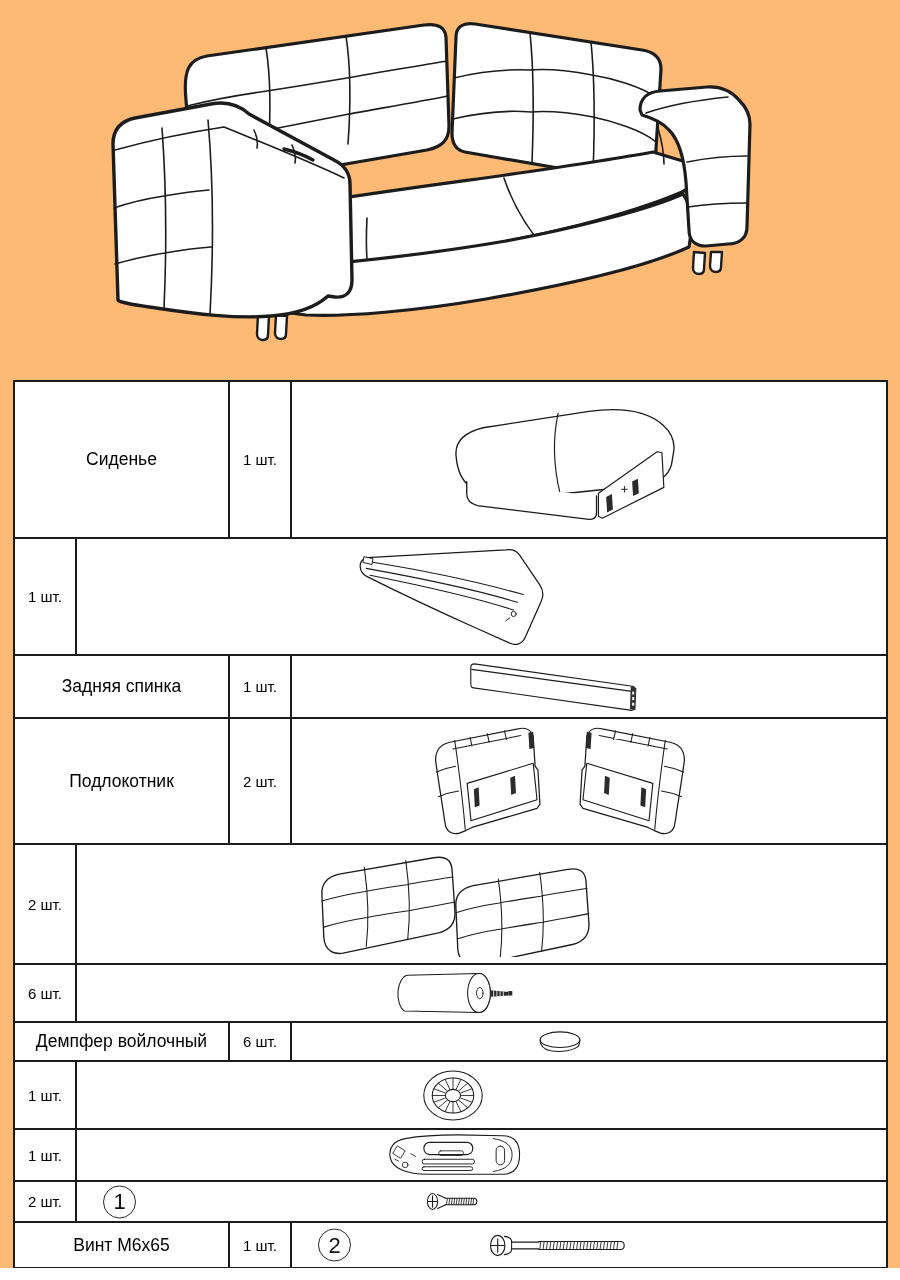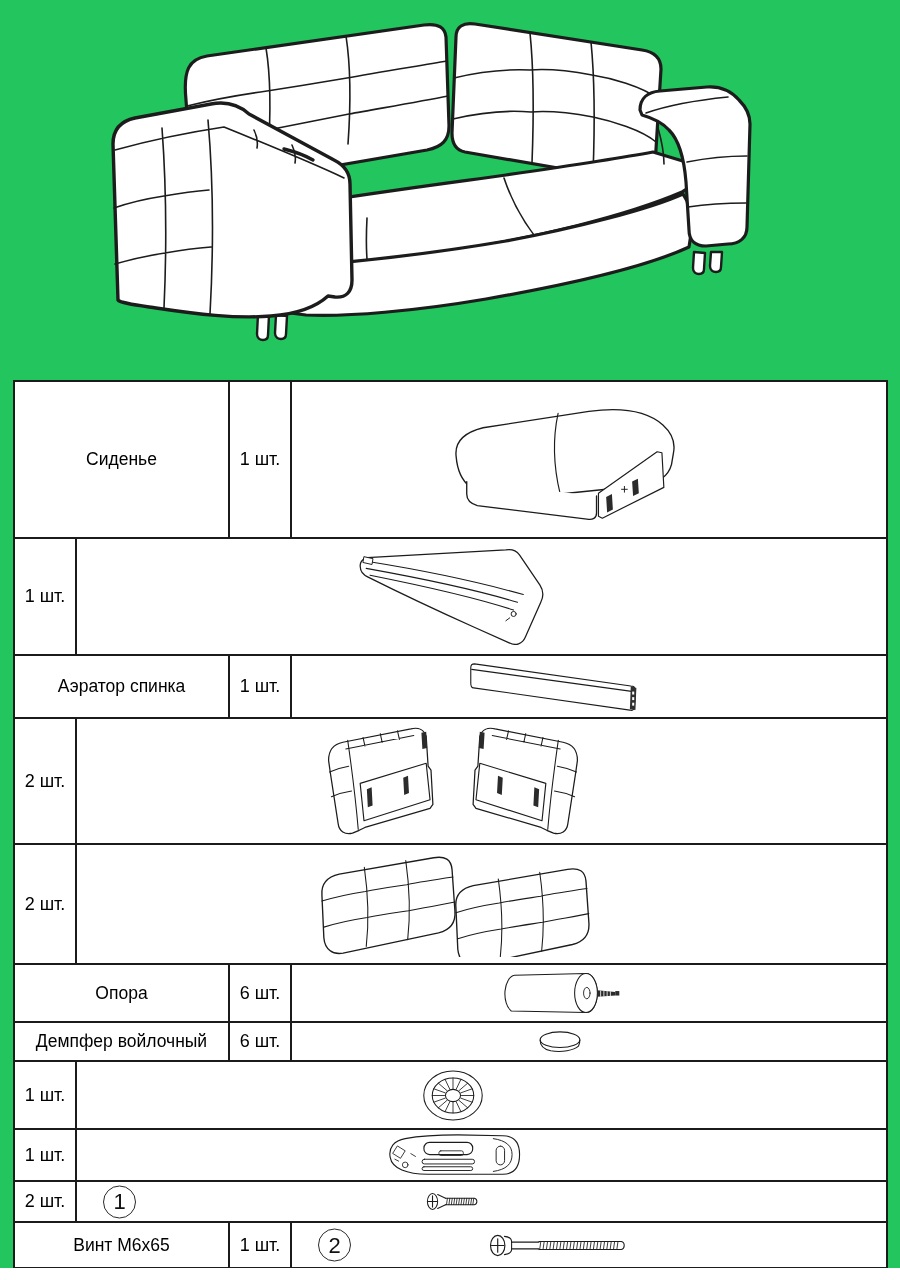--- a/index.html
+++ b/index.html
@@ -1,24 +1,24 @@
 <!DOCTYPE html>
 <html><head>
 <meta charset="utf-8">
 <style>
   html,body{margin:0;padding:0;background:#ffffff;}
   body{width:900px;height:1280px;font-family:"Liberation Sans",sans-serif;color:#000;}
-  .page{position:relative;width:900px;height:1268px;background:#22c55e;overflow:hidden;}
+  .page{position:relative;width:900px;height:1268px;background:#fdba74;overflow:hidden;}
   .sofa-figure{position:absolute;left:106px;top:2px;width:660px;height:362px;}
   .parts-table{position:absolute;left:13px;top:380px;width:875px;border:2px solid #1b1b1b;box-sizing:border-box;background:#fff;}
   .row{display:flex;border-bottom:2px solid #1b1b1b;box-sizing:border-box;}
   .row:last-child{border-bottom:none;}
   .cell{display:flex;align-items:center;justify-content:center;box-sizing:border-box;}
   .c1{width:215px;border-right:2px solid #1b1b1b;font-size:17.5px;text-align:center;padding:0 6px;line-height:1.15;}
-  .c2{width:62px;border-right:2px solid #1b1b1b;font-size:18px;white-space:nowrap;}
+  .c2{width:62px;border-right:2px solid #1b1b1b;font-size:15px;white-space:nowrap;}
   .c3{flex:1;position:relative;padding-right:58px;}
   .marker{position:absolute;left:26px;top:50%;transform:translateY(-50%);
           width:31px;height:31px;border:1.6px solid #2a2a2a;border-radius:50%;
           display:flex;align-items:center;justify-content:center;
           font-size:22px;color:#111;background:#fff;}
   svg{display:block;}
 </style>
 </head>
 <body>
 
@@ -78,35 +78,36 @@
           <path d="M2,20 C1,15 4,11 9,10 L152,2 C158,1 163,3 166,7 L187,38 C191,44 191,50 188,56 L172,92 C169,99 162,101 156,98 L120,82 C80,64 30,40 10,30 C4,27 2,24 2,20 Z" fill="#fff"></path>
           <path d="M10,14 C60,22 120,34 170,48 M8,21 C58,30 118,42 164,56 M12,28 C62,38 118,50 160,64" stroke-width="1.1"></path>
           <path d="M6,9 l9,2 l-1,6 l-9,-2 Z" stroke-width="1" fill="#fff"></path>
           <circle cx="160" cy="68" r="2.6" stroke-width="1"></circle>
           <path d="M156,72 l-4,3" stroke-width="1"></path>
         </svg>
       </div>
     </div>
 
     <div class="row" style="height:63px">
-      <div class="cell c1">Аэратор спинка</div>
+      <div class="cell c1">Задняя спинка</div>
       <div class="cell c2">1 шт.</div>
       <div class="cell c3">
         <svg width="185" height="51" viewBox="0 0 200 55" fill="none" stroke="#1c1c1c" stroke-linecap="round" stroke-linejoin="round" stroke-width="1.2">
           <path d="M7,3 L176,27 C179,27 181,29 181,32 L180,49 C180,52 178,54 175,53 L6,29 C4,29 3,27 3,24 L3,7 C3,4 5,3 7,3 Z" fill="#fff"></path>
           <path d="M4,9 L179,33"></path>
           <path d="M176,27 L182,29 L181,53 L175,52 Z" fill="#2f2f2f" stroke="none"></path>
           <rect x="177.5" y="33" width="2.2" height="3.2" fill="#fff" stroke="none"></rect>
           <rect x="177.5" y="39" width="2.2" height="3.2" fill="#fff" stroke="none"></rect>
           <rect x="177.5" y="45" width="2.2" height="3.2" fill="#fff" stroke="none"></rect>
         </svg>
       </div>
     </div>
 
     <div class="row" style="height:126px">
+      <div class="cell c1">Подлокотник</div>
       <div class="cell c2">2 шт.</div>
       <div class="cell c3">
         <svg width="268" height="115" viewBox="0 0 280 120" fill="none" stroke="#1c1c1c" stroke-linecap="round" stroke-linejoin="round" stroke-width="1.3">
           <defs>
             <g id="armpiece">
               <path d="M10,38 C10,28 15,21 25,19 L96,5 C104,3 110,6 112,13 L114,44 L117,48 L119,84 L116,88 L48,108 L42,111 L35,114 C27,116 21,112 20,104 L12,52 Z" fill="#fff"></path>
               <path d="M30,17 C34,45 38,75 41,110" stroke-width="1.1"></path>
               <path d="M28,26 L99,12 M48,23 l-2,-9 M66,19 l-2,-9 M84,16 l-2,-9" stroke-width="1.1"></path>
               <path d="M11,50 C18,47 25,45 31,44 M13,76 C20,73 27,71 34,70" stroke-width="1.1"></path>
               <path d="M43,62 L112,41 L116,79 L47,101 Z" fill="#fff" stroke-width="1.2"></path>
@@ -130,21 +131,20 @@
               <path d="M10,52 C26,47 42,44 55,42 C70,39 85,37 98,35 C112,32 132,29 146,27 M12,79 C28,74 44,71 57,69 C72,66 87,64 100,62 C114,59 134,56 148,53" stroke-width="1.1"></path>
             </g>
           </defs>
           <use href="#cushpiece" transform="translate(141,12)"></use>
           <use href="#cushpiece" transform="translate(2,0)"></use>
         </svg>
       </div>
     </div>
 
     <div class="row" style="height:58px">
-      <div class="cell c1">Опора</div>
       <div class="cell c2">6 шт.</div>
       <div class="cell c3">
         <svg width="130" height="45" viewBox="0 0 160 55" fill="none" stroke="#1c1c1c" stroke-linecap="round" stroke-linejoin="round" stroke-width="1.3">
           <path d="M24,5 L112,3 A14,24 0 0 1 112,51 L20,49 A13,23 0 0 1 24,5 Z" fill="#fff"></path>
           <ellipse cx="112" cy="27" rx="14" ry="24" fill="#fff"></ellipse>
           <ellipse cx="113" cy="27" rx="4" ry="7" stroke-width="1.1"></ellipse>
           <path d="M126,23.5 L148,25.5 L148,30 L126,31.5 Z" fill="#2b2b2b" stroke="none"></path>
           <path d="M130,24.5 v6.5 M134,24.8 v6 M138,25.1 v5.6 M142,25.4 v5.2" stroke="#fff" stroke-width="1"></path>
           <rect x="148" y="24.5" width="5" height="5.5" fill="#2b2b2b" stroke="none"></rect>
         </svg>

